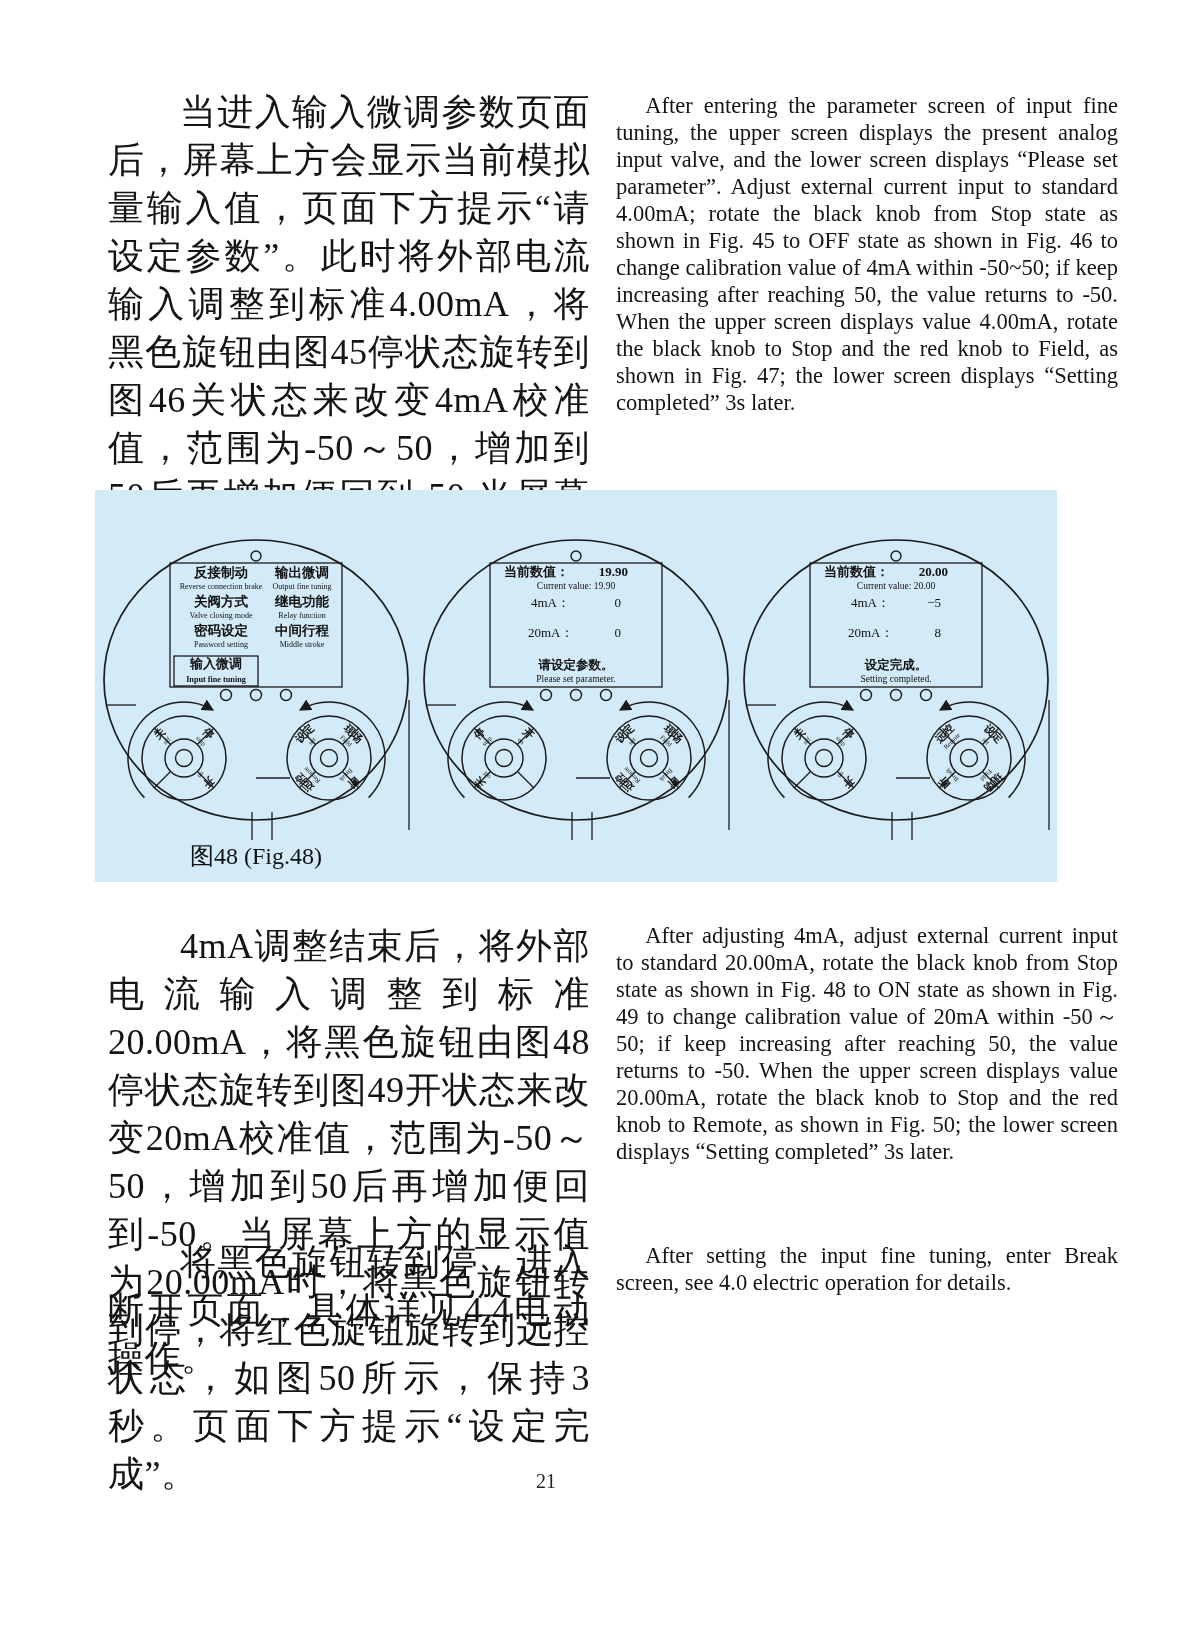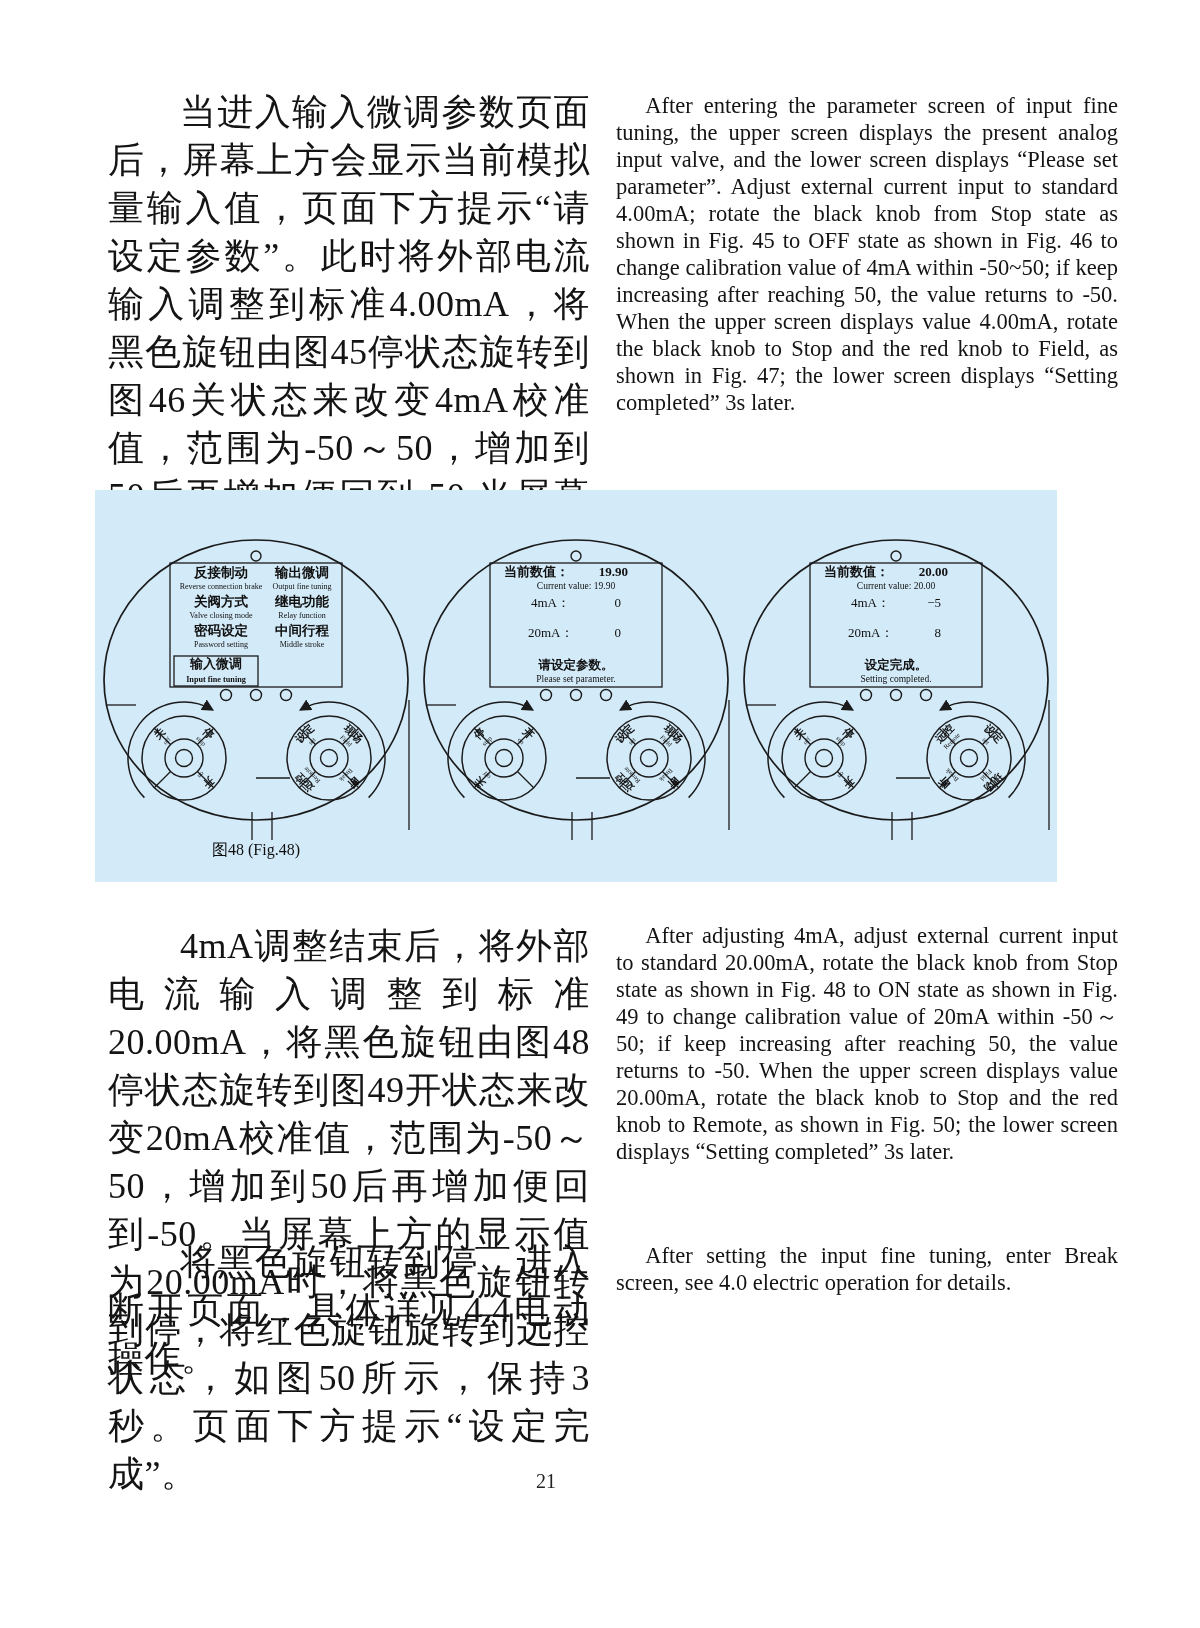--- a/index.html
+++ b/index.html
@@ -16,21 +16,21 @@
     left:616px;width:502px;font-size:22.5px;line-height:27px;
     text-align:justify;text-indent:1.3em;
   }
   .panel{
     position:absolute;left:95px;top:490px;width:962px;height:392px;
     display:flex;justify-content:center;align-items:flex-start;
     padding:0;box-sizing:border-box;
   }
   .figblock{width:320px;margin-top:0;}
   .caption{
-    text-align:center;font-size:16px;margin-top:-6px;color:#111;
+    text-align:center;font-size:24px;margin-top:-6px;color:#111;
     font-family:"Liberation Serif","DejaVu Serif",serif;
   }
   .pagenum{
     position:absolute;left:0;top:1470px;width:1092px;text-align:center;
     font-size:20px;color:#222;
   }
 </style>
 </head>
 <body>
 

